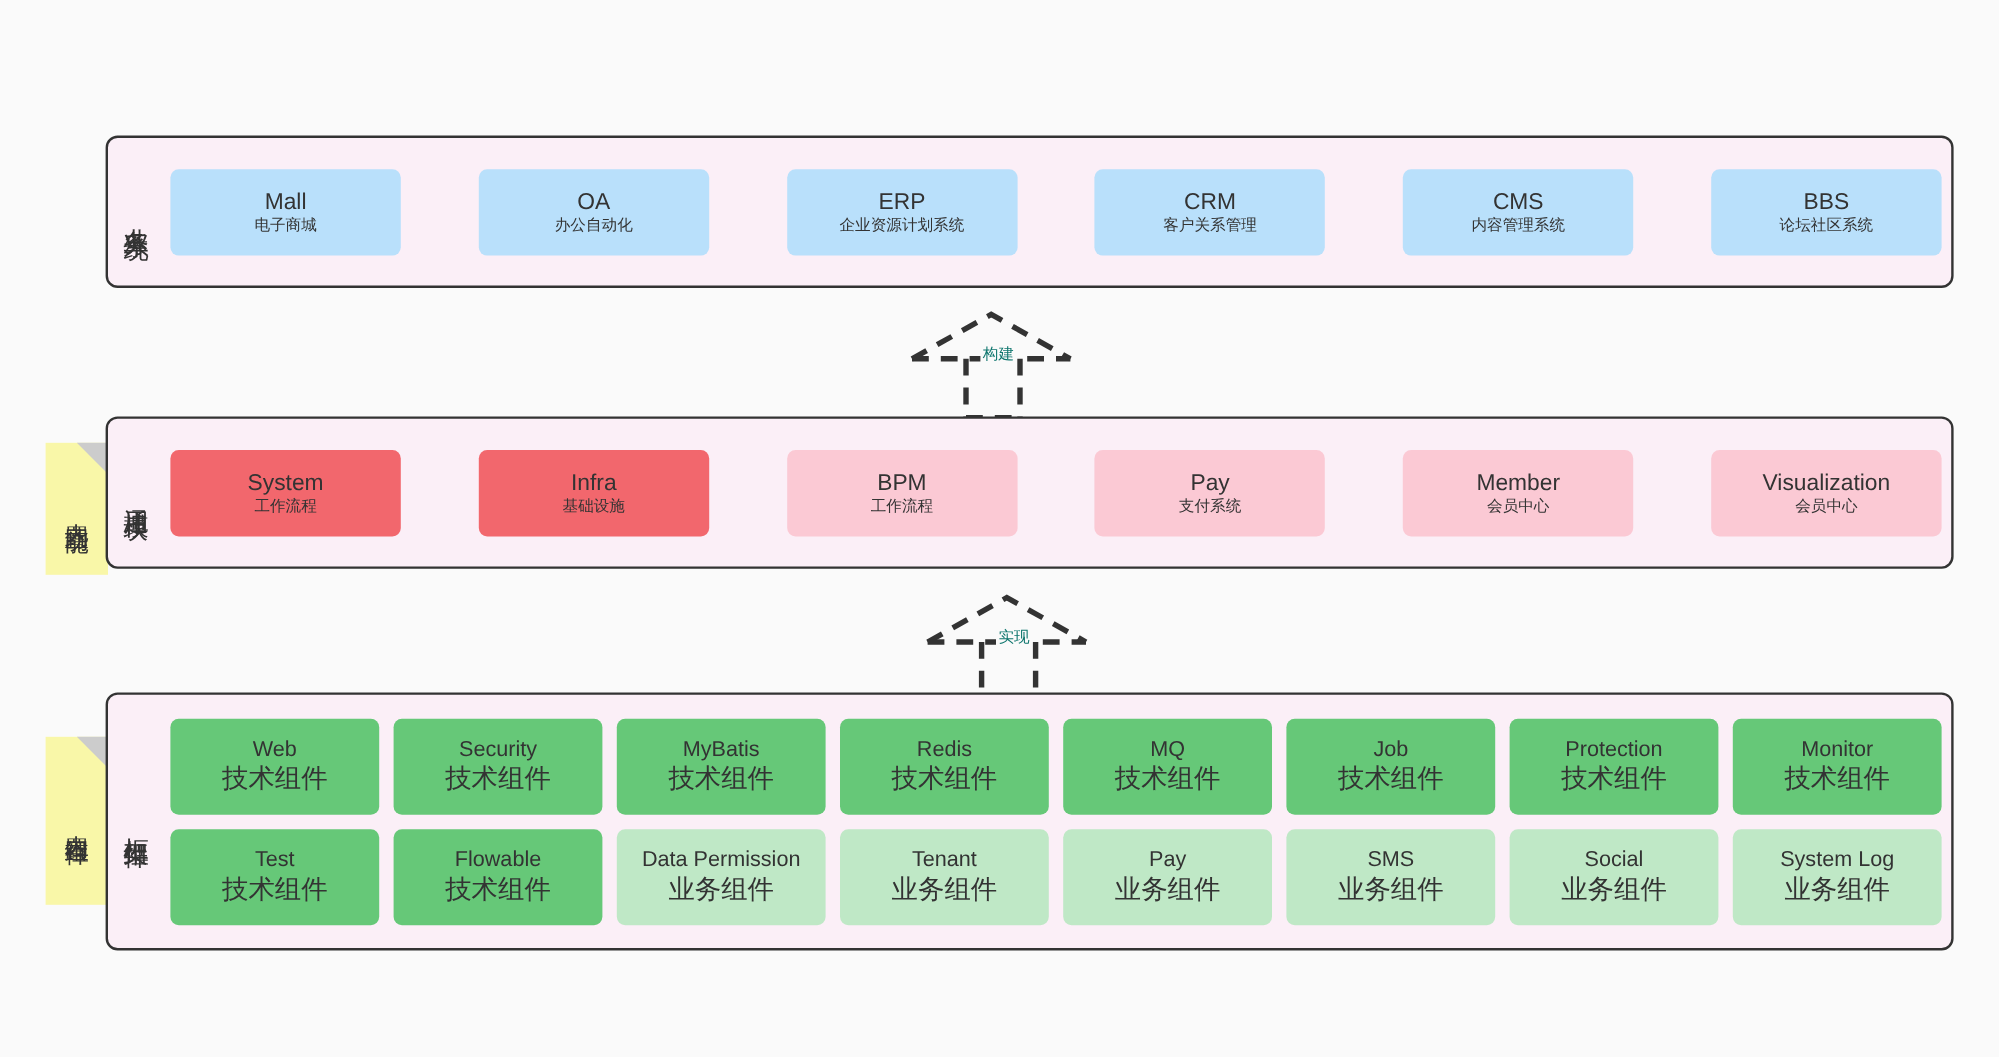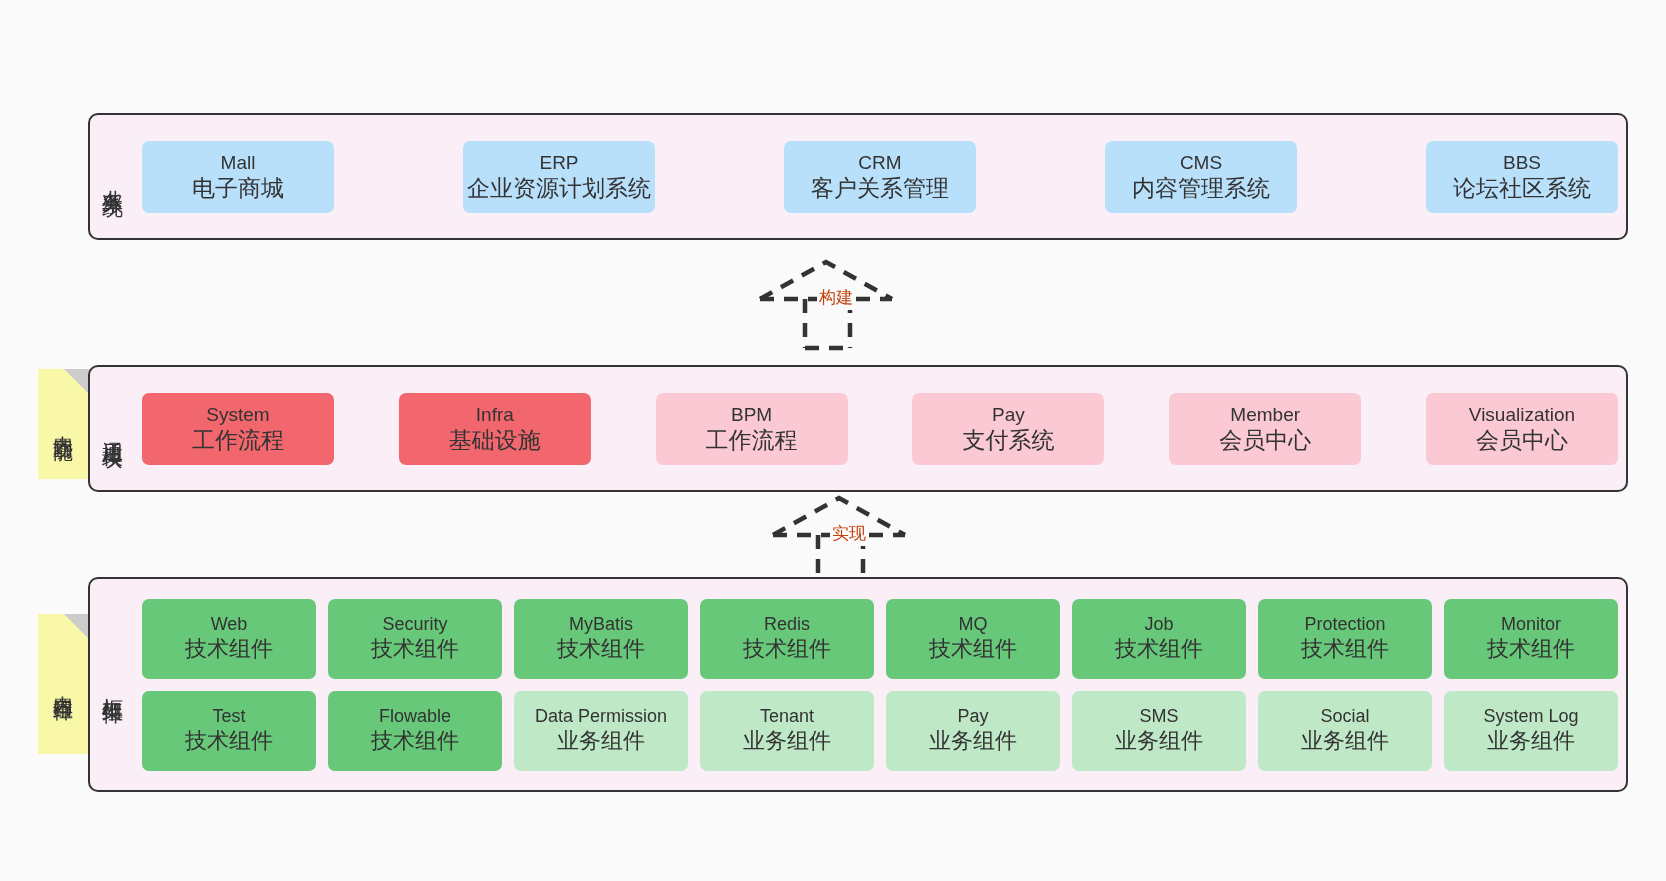--- a/index.html
+++ b/index.html
@@ -55,35 +55,35 @@
     display: flex;
     flex-direction: column;
     align-items: center;
     justify-content: center;
     text-align: center;
     color: #333333;
     line-height: 1.22;
     padding: 4px 2px;
   }
   .card .t-en { font-size: 19px; }
-  .card .t-cn { font-size: 23px; }
+  .card .t-cn { font-size: 13px; }
 
   .c-blue   { background: #b9e0fb; }
   .c-red    { background: #f2676d; }
   .c-pink   { background: #fbc9d4; }
   .c-green  { background: #66c878; }
   .c-lgreen { background: #bfe8c6; }
 
   
   #band-business { left: 88px; top: 113px; width: 1540px; height: 127px; }
   #band-business .band-body { padding: 0 8px 0 8px; gap: 14px; }
   #band-business .card { width: 192px; height: 72px; }
 
   
-  #band-modules { left: 88px; top: 347px; width: 1540px; height: 127px; margin-top: 18px; }
+  #band-modules { left: 88px; top: 347px; width: 1540px; height: 127px; }
   #band-modules .band-body { padding: 0 8px 0 8px; gap: 14px; }
   #band-modules .card { width: 192px; height: 72px; }
 
   
   #band-framework { left: 88px; top: 577px; width: 1540px; height: 215px; }
   #band-framework .band-body {
     flex-direction: column;
     justify-content: center;
     align-items: stretch;
     padding: 0 8px;
@@ -130,40 +130,44 @@
   .connector {
     position: absolute;
     width: 170px;
     height: 100px;
   }
   #conn-build     { left: 755px; top: 252px; }
   #conn-implement { left: 768px; top: 488px; }
   .connector svg { display: block; overflow: visible; }
   .conn-label {
     position: absolute;
-    font-size: 17px;
-    color: #c2410c;
+    font-size: 13px;
+    color: #0f766e;
     background: #fafafa;
     padding: 1px 2px;
     white-space: nowrap;
     user-select: none;
   }
   #conn-build .conn-label     { left: 62px; top: 33px; }
   #conn-implement .conn-label { left: 62px; top: 33px; }
 </style>
 </head>
 <body>
 
 <div class="band" id="band-business">
   <div class="band-title">业务系统</div>
   <div class="band-body">
 
     <div class="card c-blue">
       <span class="t-en">Mall</span>
       <span class="t-cn">电子商城</span>
+    </div>
+    <div class="card c-blue">
+      <span class="t-en">OA</span>
+      <span class="t-cn">办公自动化</span>
     </div>
     <div class="card c-blue">
       <span class="t-en">ERP</span>
       <span class="t-cn">企业资源计划系统</span>
     </div>
     <div class="card c-blue">
       <span class="t-en">CRM</span>
       <span class="t-cn">客户关系管理</span>
     </div>
     <div class="card c-blue">

